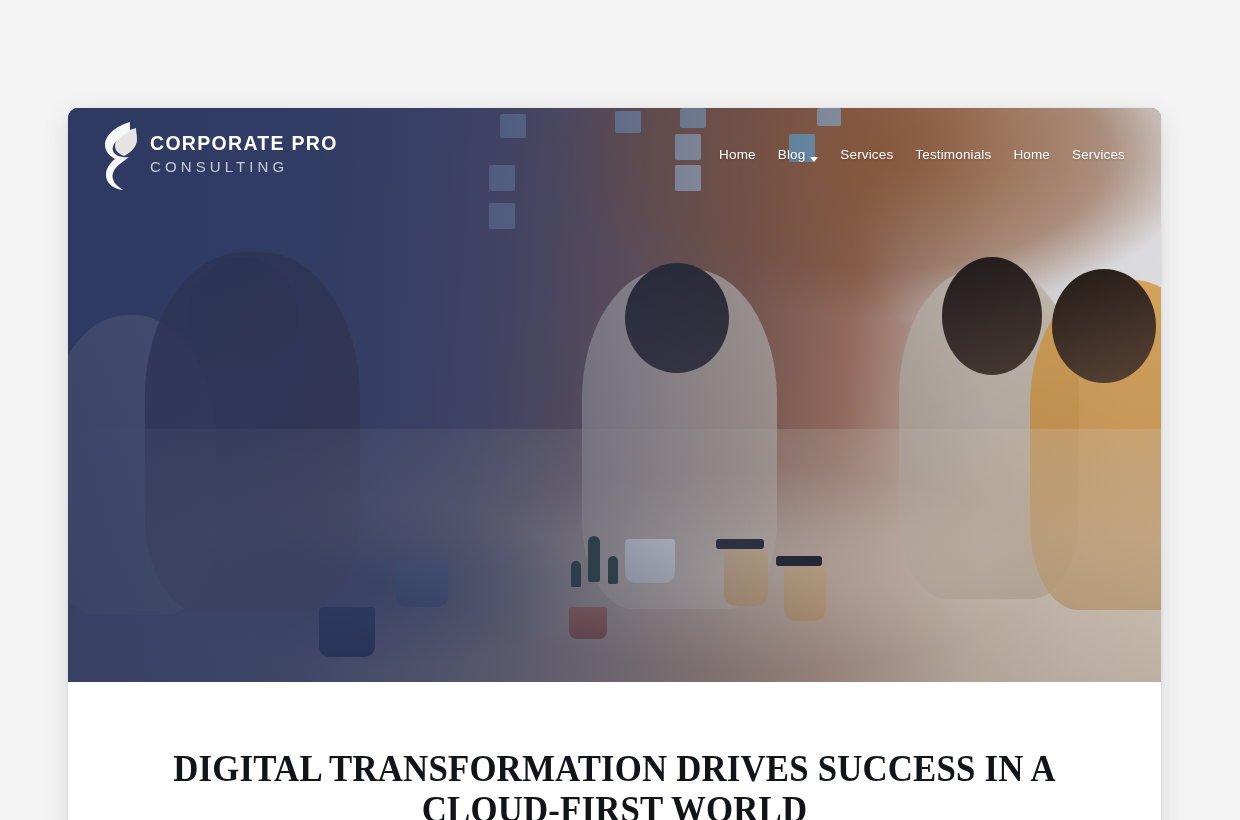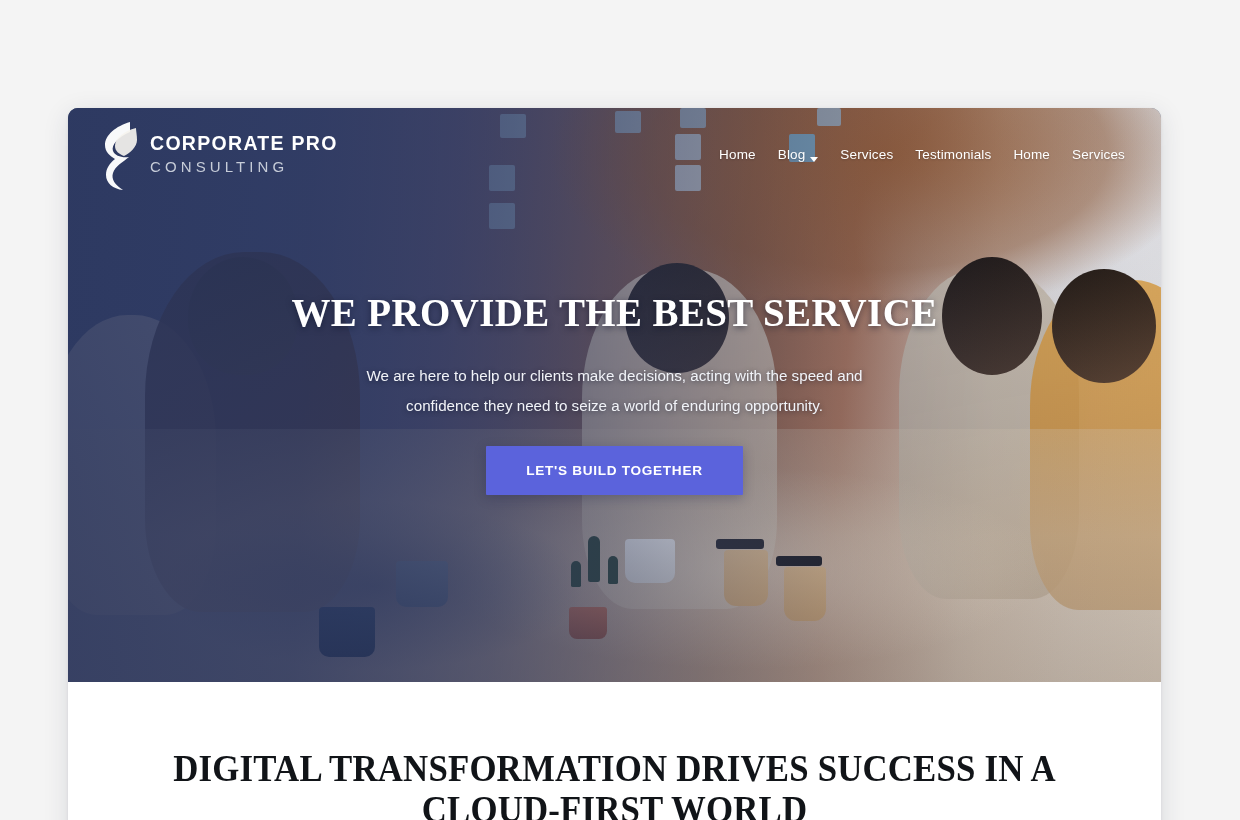--- a/index.html
+++ b/index.html
@@ -291,26 +291,19 @@
           </a>
         <a class="nav-item" href="#">
             <span>Home</span>
           </a>
         <a class="nav-item" href="#">
             <span>Services</span>
           </a>
       </nav>
     </header>
 
-    <div class="hero-copy">
-      <h1 class="hero-title">WE PROVIDE THE BEST SERVICE</h1>
-      <p class="hero-sub">We are here to help our clients make decisions, acting with the speed and confidence they need to seize a world of enduring opportunity.</p>
-      <div class="cta-wrap">
-        <button class="cta-button">LET'S BUILD TOGETHER</button>
-      </div>
-    </div>
   </div>
 
   <section class="content-section">
     <h2 class="section-title">DIGITAL TRANSFORMATION DRIVES SUCCESS IN A CLOUD-FIRST WORLD</h2>
   </section>
 
 </div>
 
 </body></html>

